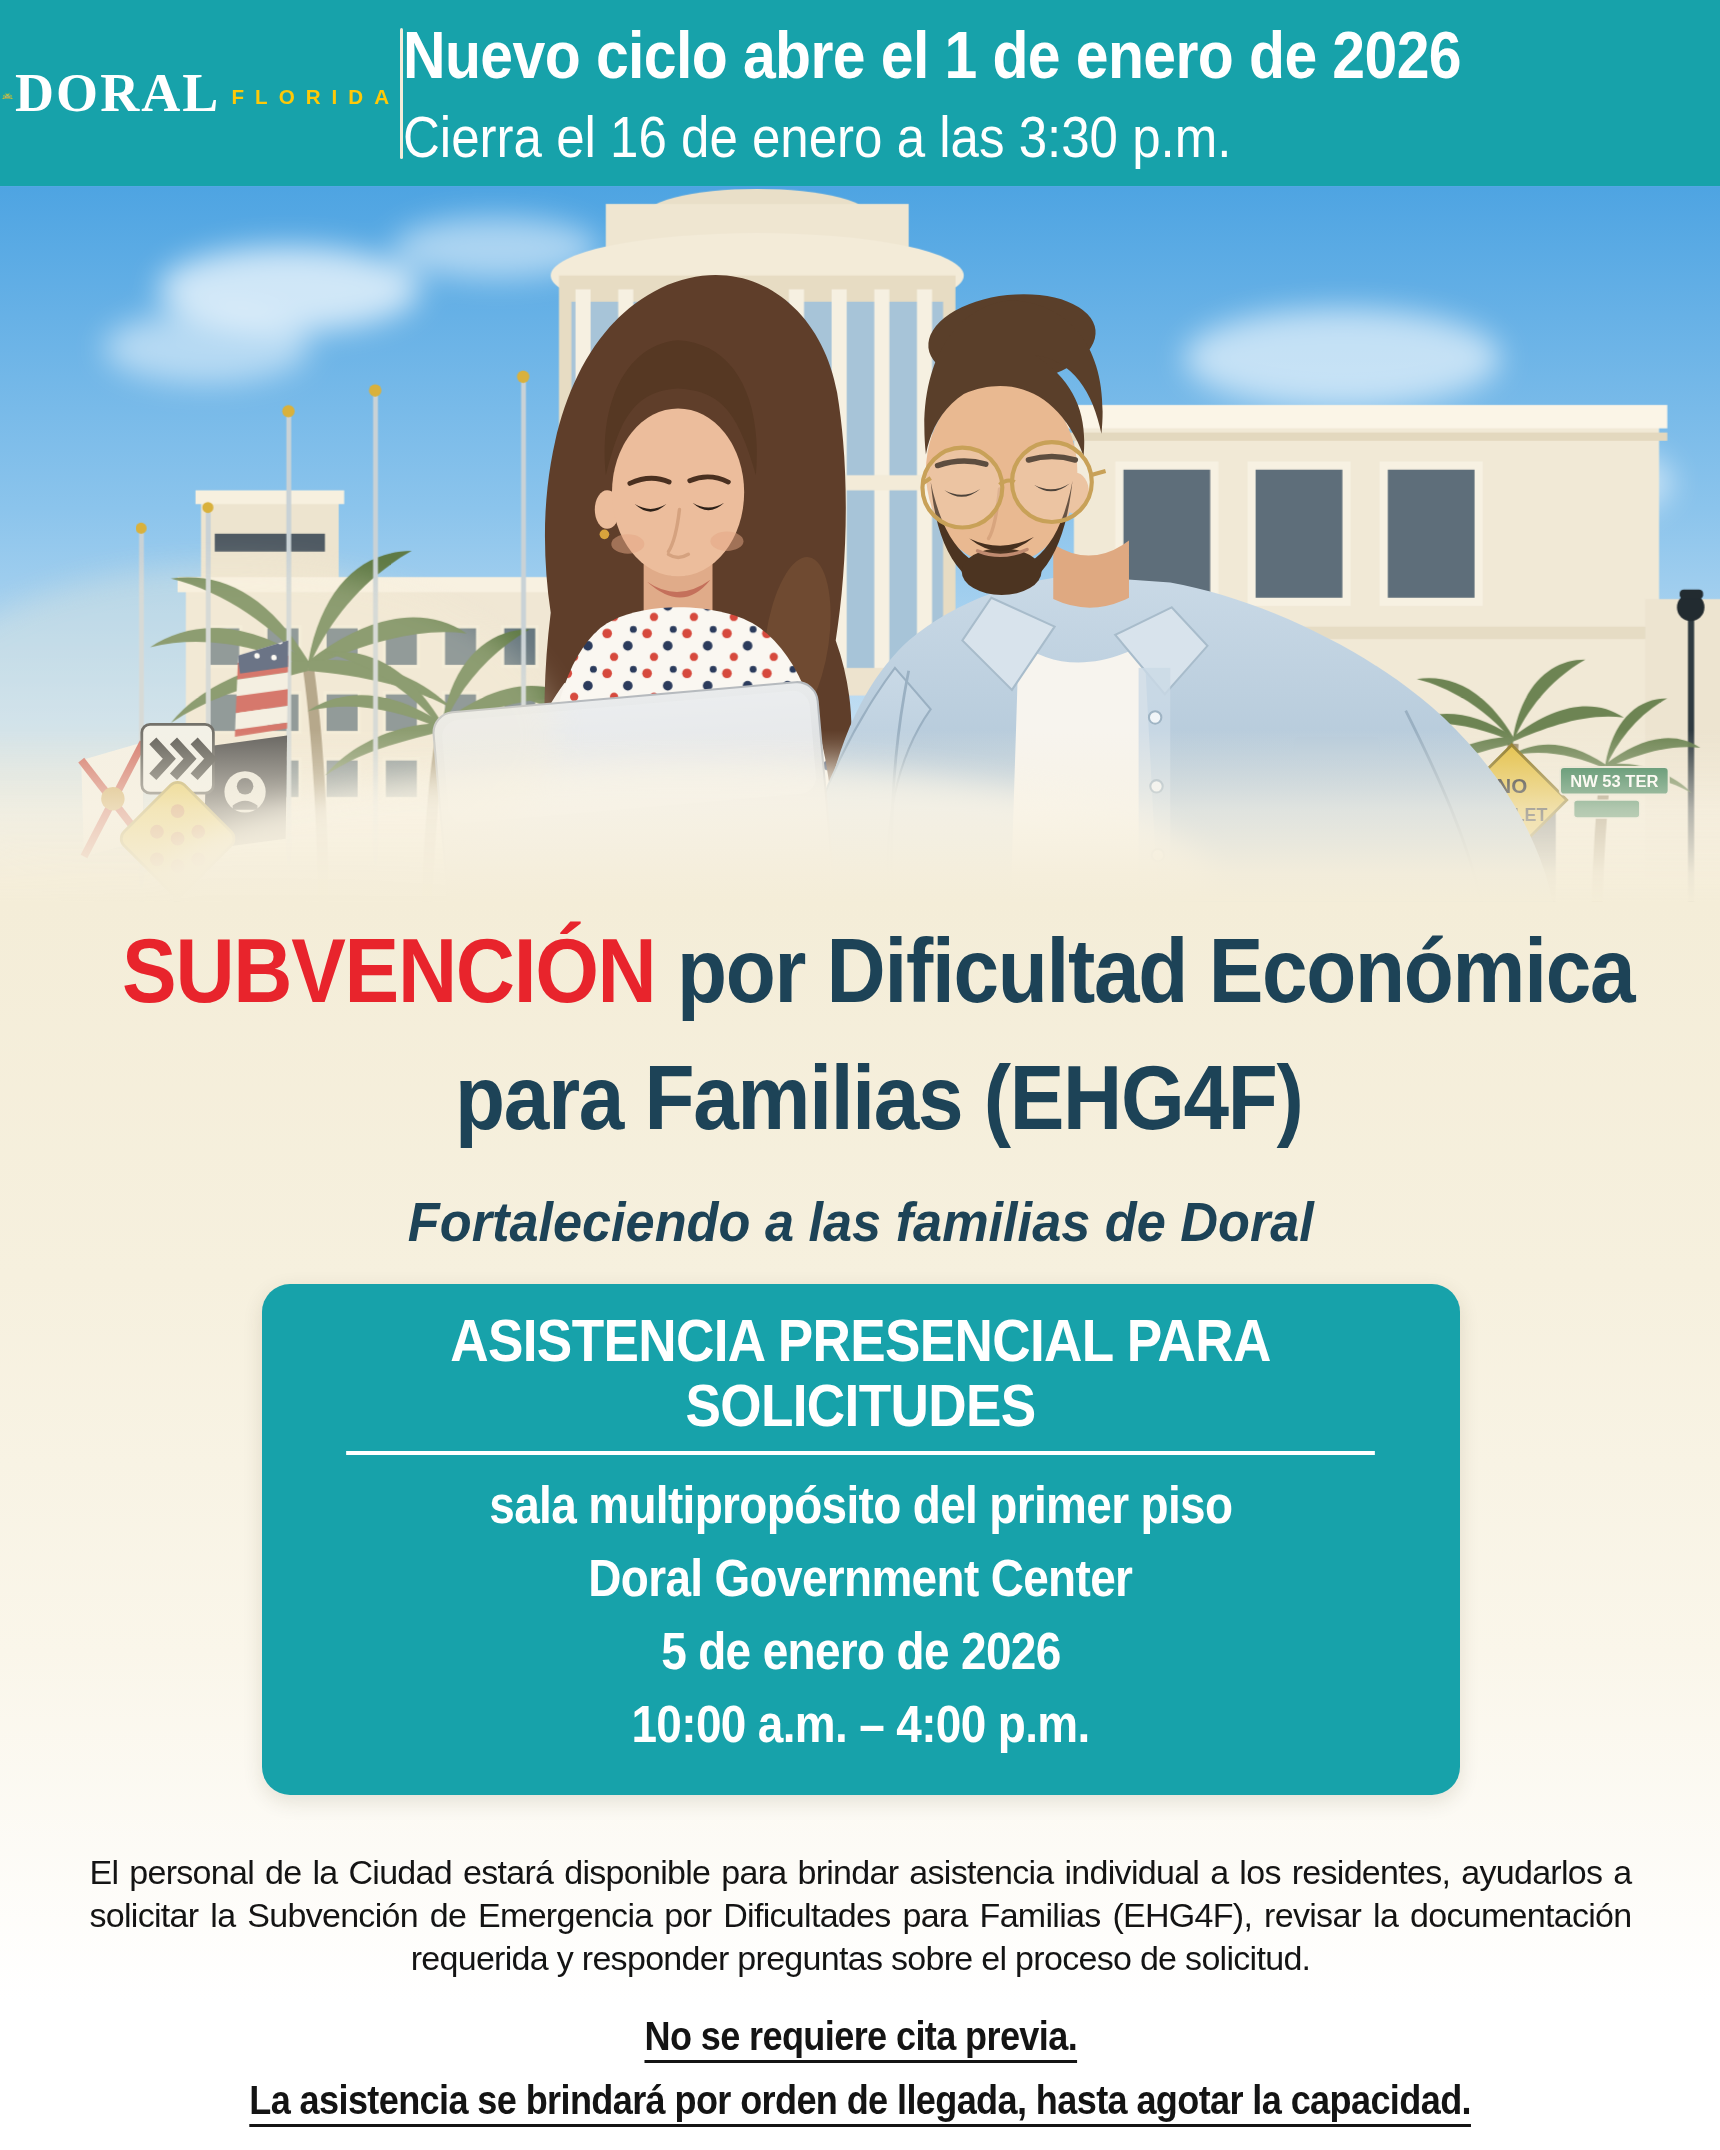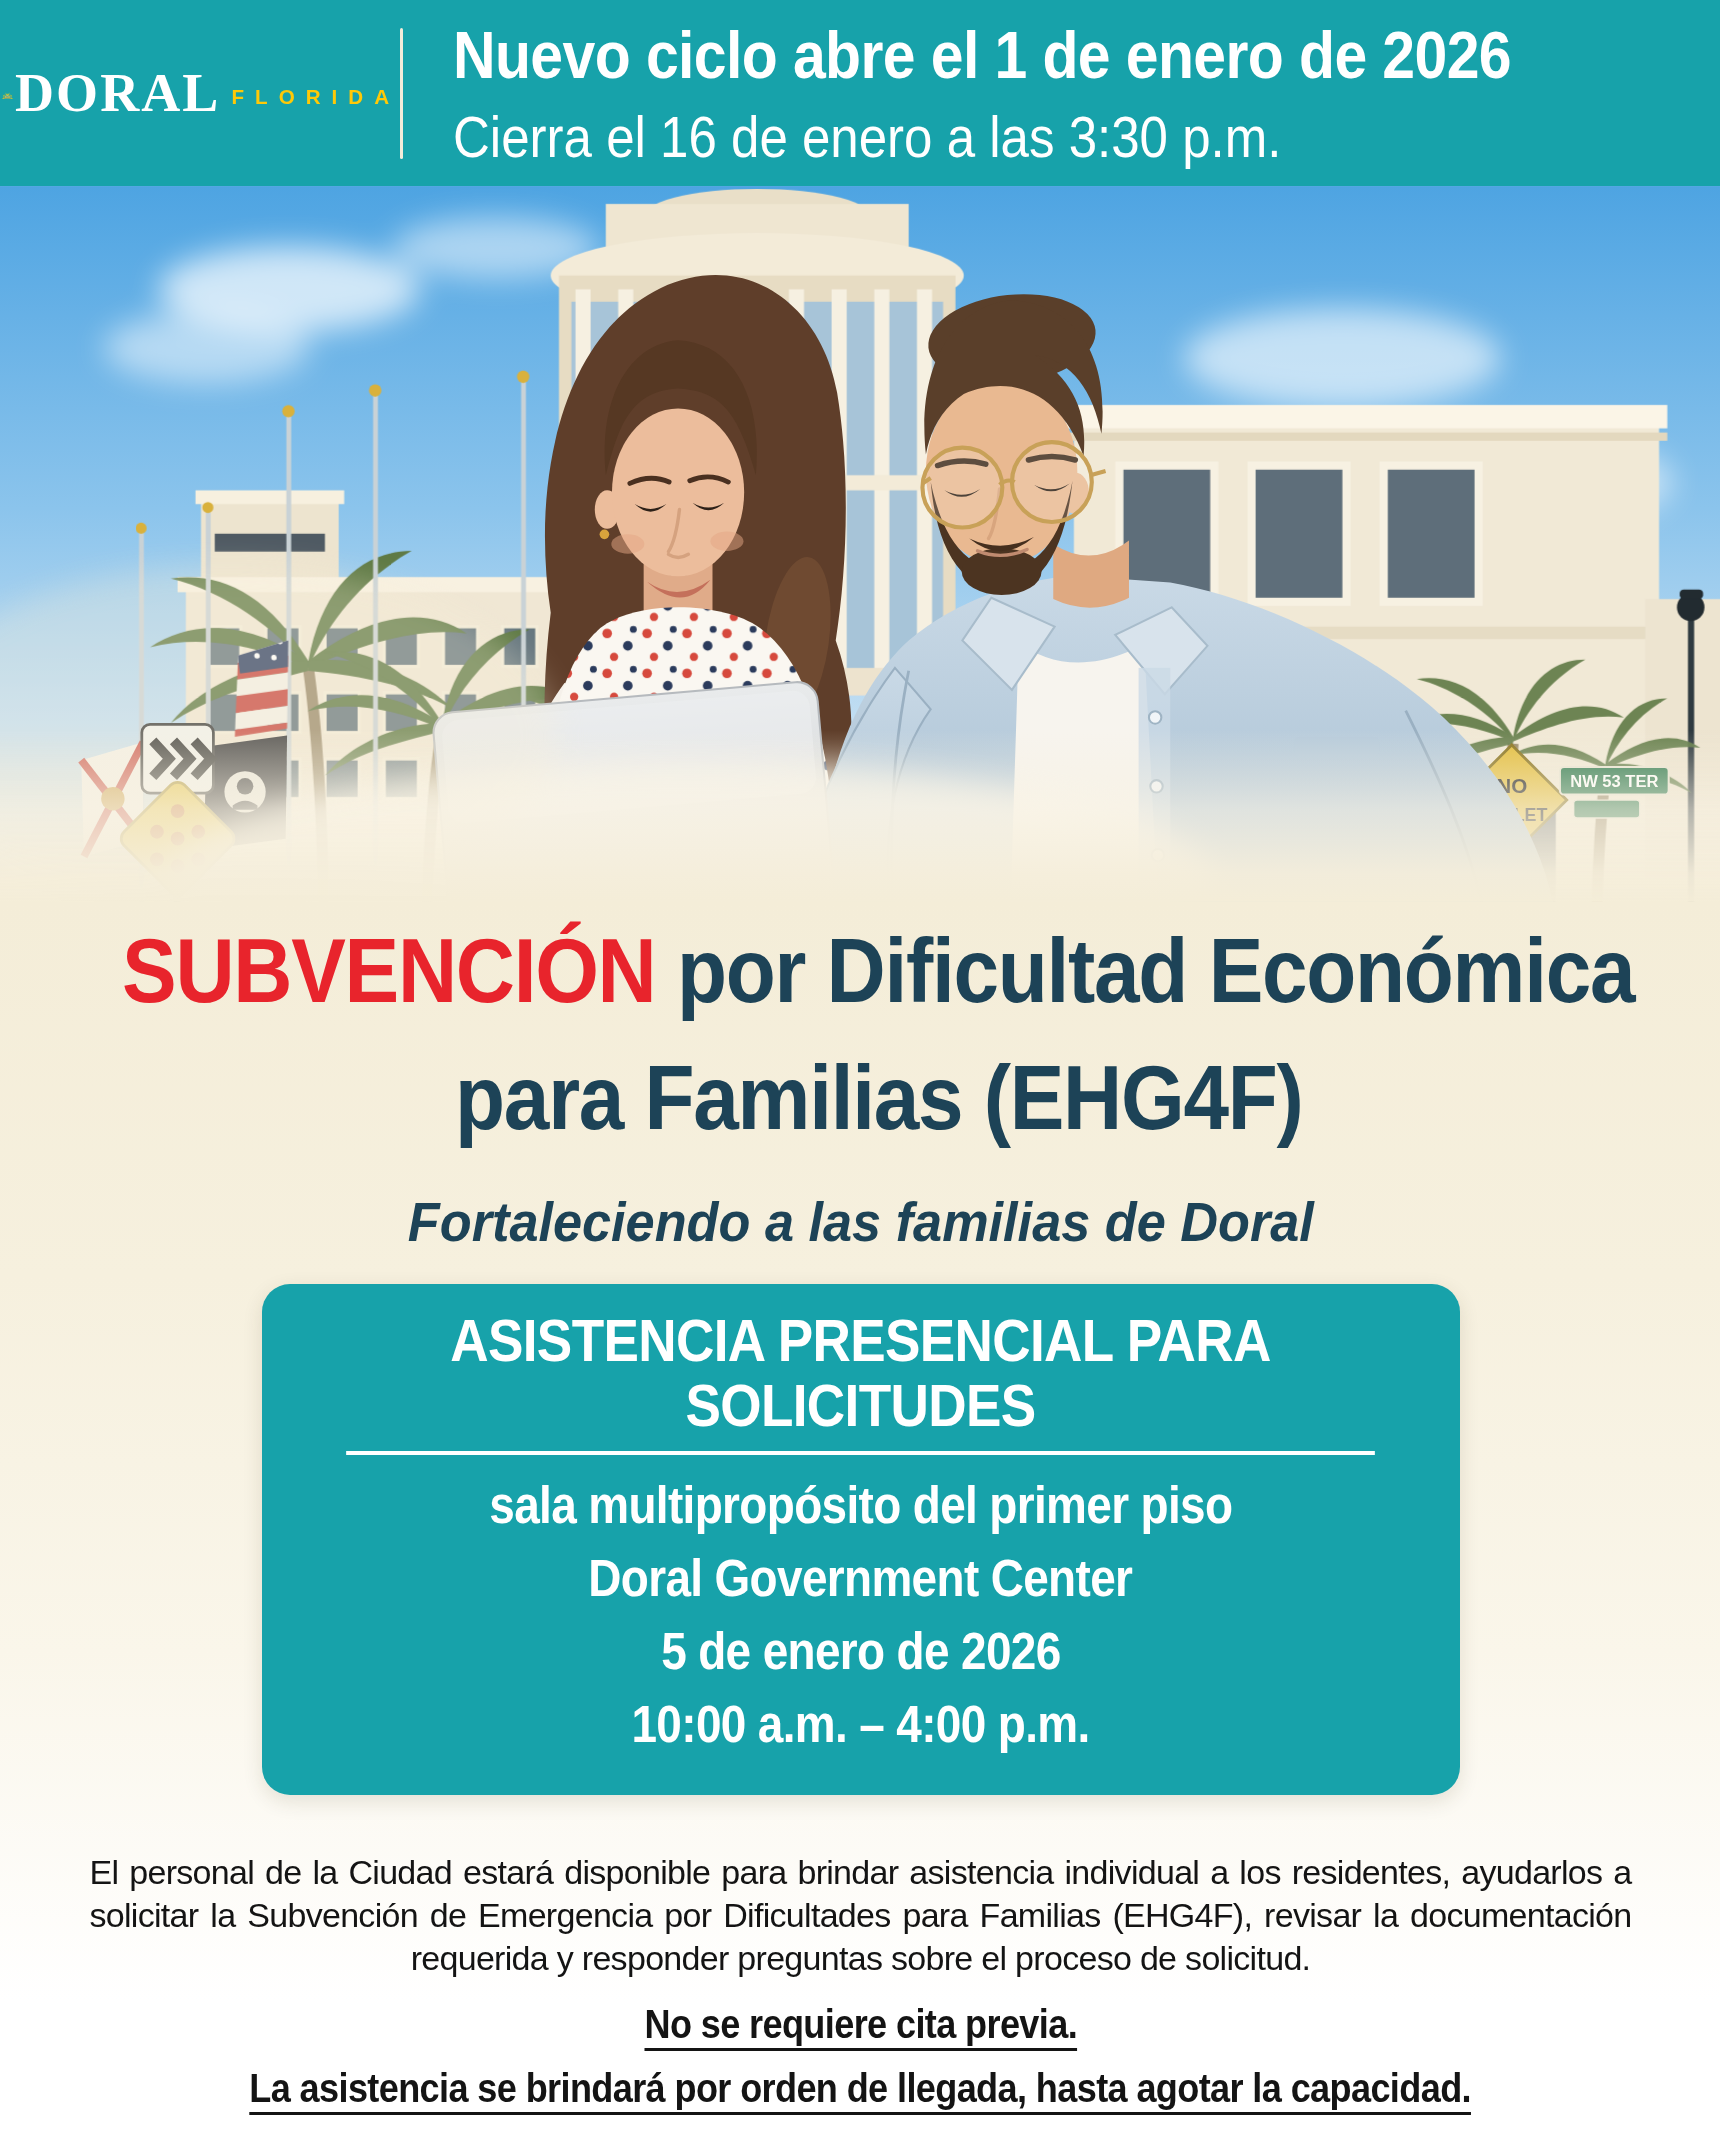--- a/index.html
+++ b/index.html
@@ -9,21 +9,21 @@
   *{margin:0;padding:0;box-sizing:border-box;}
   body{background:#fff;font-family:"Liberation Sans",sans-serif;}
   .page{width:1721px;height:2151px;position:relative;overflow:hidden;background:#fff;}
 
   
   .header{height:186px;background:var(--teal);display:flex;align-items:center;}
   .logo{width:400px;display:flex;align-items:center;line-height:1;margin-top:4.1px;text-align:right;}
   .logo-word{font-family:"Liberation Serif",serif;font-weight:bold;color:#fff;font-size:54px;letter-spacing:2.1px;margin-top:-4.1px;}
   .logo-state{color:var(--logo-yellow);font-size:20.6px;font-weight:bold;letter-spacing:11px;margin-top:4.1px;text-indent:11px;}
   .hdr-divider{width:3.4px;height:131px;background:#F2ECDA;border-radius:2.1px;margin:0 0 0 0;}
-  .hdr-text{margin-left:50px;display:flex;flex-direction:column;gap:9.6px;}
+  .hdr-text{display:flex;flex-direction:column;gap:9.6px;}
   .hdr-line1{font-size:67px;font-weight:bold;color:#fff;white-space:nowrap;display:inline-block;transform:scaleX(.88);transform-origin:left center;letter-spacing:-0.7px;}
   .hdr-line2{font-size:58px;color:#fff;white-space:nowrap;display:inline-block;transform:scaleX(.88);transform-origin:left center;}
 
   
   .hero{height:716px;position:relative;}
   .hero svg{display:block;width:1721px;height:716px;}
 
   
   .content{height:1249px;background:linear-gradient(180deg,#F4EDD8 0%,#F6F0DE 30%,#FAF6EA 60%,#FFFFFF 88%,#FFFFFF 100%);text-align:center;padding-top:19px;}
   .t-line{line-height:100px;white-space:nowrap;padding-left:36px;}
@@ -34,21 +34,21 @@
   .subtitle .t-inner{display:inline-block;transform:scaleX(.95);}
 
   .info-box{width:1198px;margin:30px auto 0;background:var(--teal);border-radius:28px;padding:25px 27.5px 27.5px;color:#fff;box-shadow:0 6.9px 20.6px rgba(60,50,20,.12);}
   .info-heading{display:inline-block;font-weight:bold;font-size:59px;line-height:1.1;letter-spacing:-0.7px;transform:scaleX(.9);transform-origin:center;border-bottom:4.8px solid #fff;padding-bottom:12.4px;}
   .info-lines{margin-top:20.6px;}
   .info-line{line-height:59px;white-space:nowrap;}
   .info-line span{display:inline-block;transform:scaleX(.9);font-weight:bold;font-size:51px;letter-spacing:-0.7px;}
 
   .body-par{width:1542px;margin:56px auto 0;font-size:34px;line-height:43px;letter-spacing:-0.7px;color:var(--ink);text-align:justify;text-align-last:center;}
 
-  .notices{margin-top:17px;text-align:center;}
+  .notices{margin-top:29px;text-align:center;}
   .notice-line{line-height:54px;white-space:nowrap;}
   .notice-line span{display:inline-block;transform:scaleX(.88);font-weight:bold;font-size:41px;color:var(--ink);letter-spacing:-0.7px;text-decoration:underline;text-decoration-thickness:3.4px;text-underline-offset:9.6px;}
 </style>
 </head>
 <body>
 
 <div class="page">
 
   <div class="header">
     <div class="logo">

